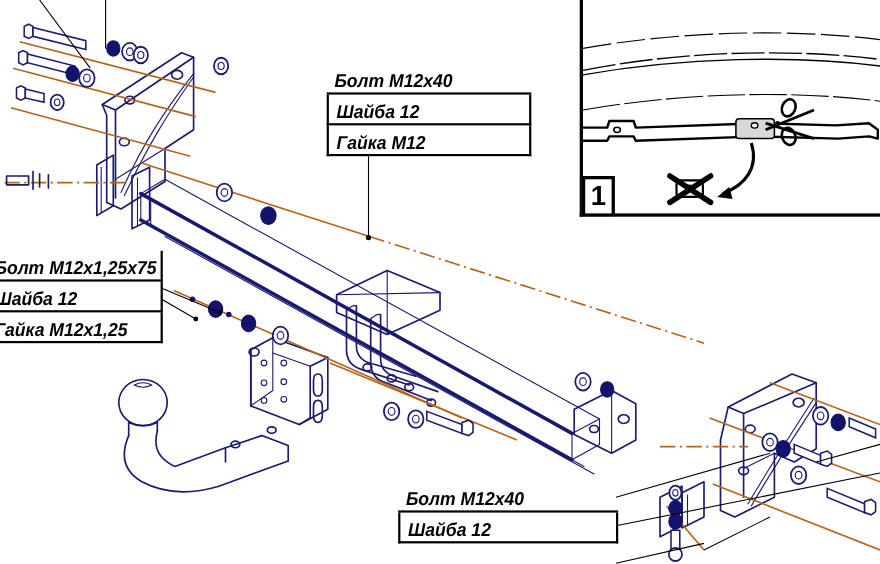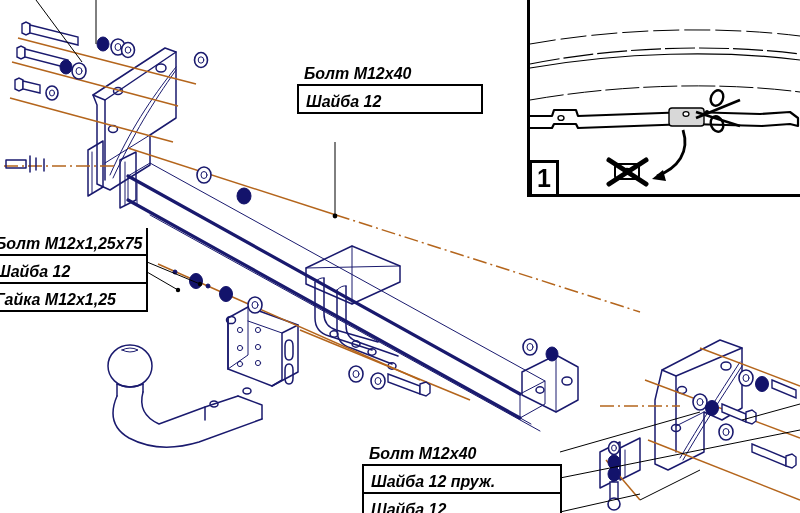--- a/index.html
+++ b/index.html
@@ -372,39 +372,39 @@
     <span>1</span>
   </div>
 
   <div class="cbox" id="cb-top" style="left:297px;top:58px;width:186px;height:86px;">
     <div class="cell" style="border-left:none;border-right:none;border-top:none;">
       <span>Болт М12х40</span>
     </div>
     <div class="cell boxed">
       <span>Шайба 12</span>
     </div>
+    <div class="cell boxed last">
+      <span>Гайка М12</span>
+    </div>
   </div>
 
   <div class="cbox" id="cb-left" style="left:-12px;top:228px;width:160px;height:86px;">
     <div class="cell" style="border-left:none;border-right:2px solid #000;border-top:none;">
       <span>Болт М12х1,25х75</span>
     </div>
     <div class="cell" style="border-left:none;border-right:2px solid #000;">
       <span>Шайба 12</span>
     </div>
     <div class="cell last" style="border-left:none;border-right:2px solid #000;">
       <span>Гайка М12х1,25</span>
     </div>
   </div>
 
   <div class="cbox" id="cb-bottom" style="left:362px;top:438px;width:200px;height:86px;">
     <div class="cell" style="border-left:none;border-right:none;border-top:none;">
       <span>Болт М12х40</span>
     </div>
-    <div class="cell boxed">
-      <span>Шайба 12 пруж.</span>
-    </div>
     <div class="cell boxed last">
       <span>Шайба 12</span>
     </div>
   </div>
 
 </div>
 
 </body></html>

